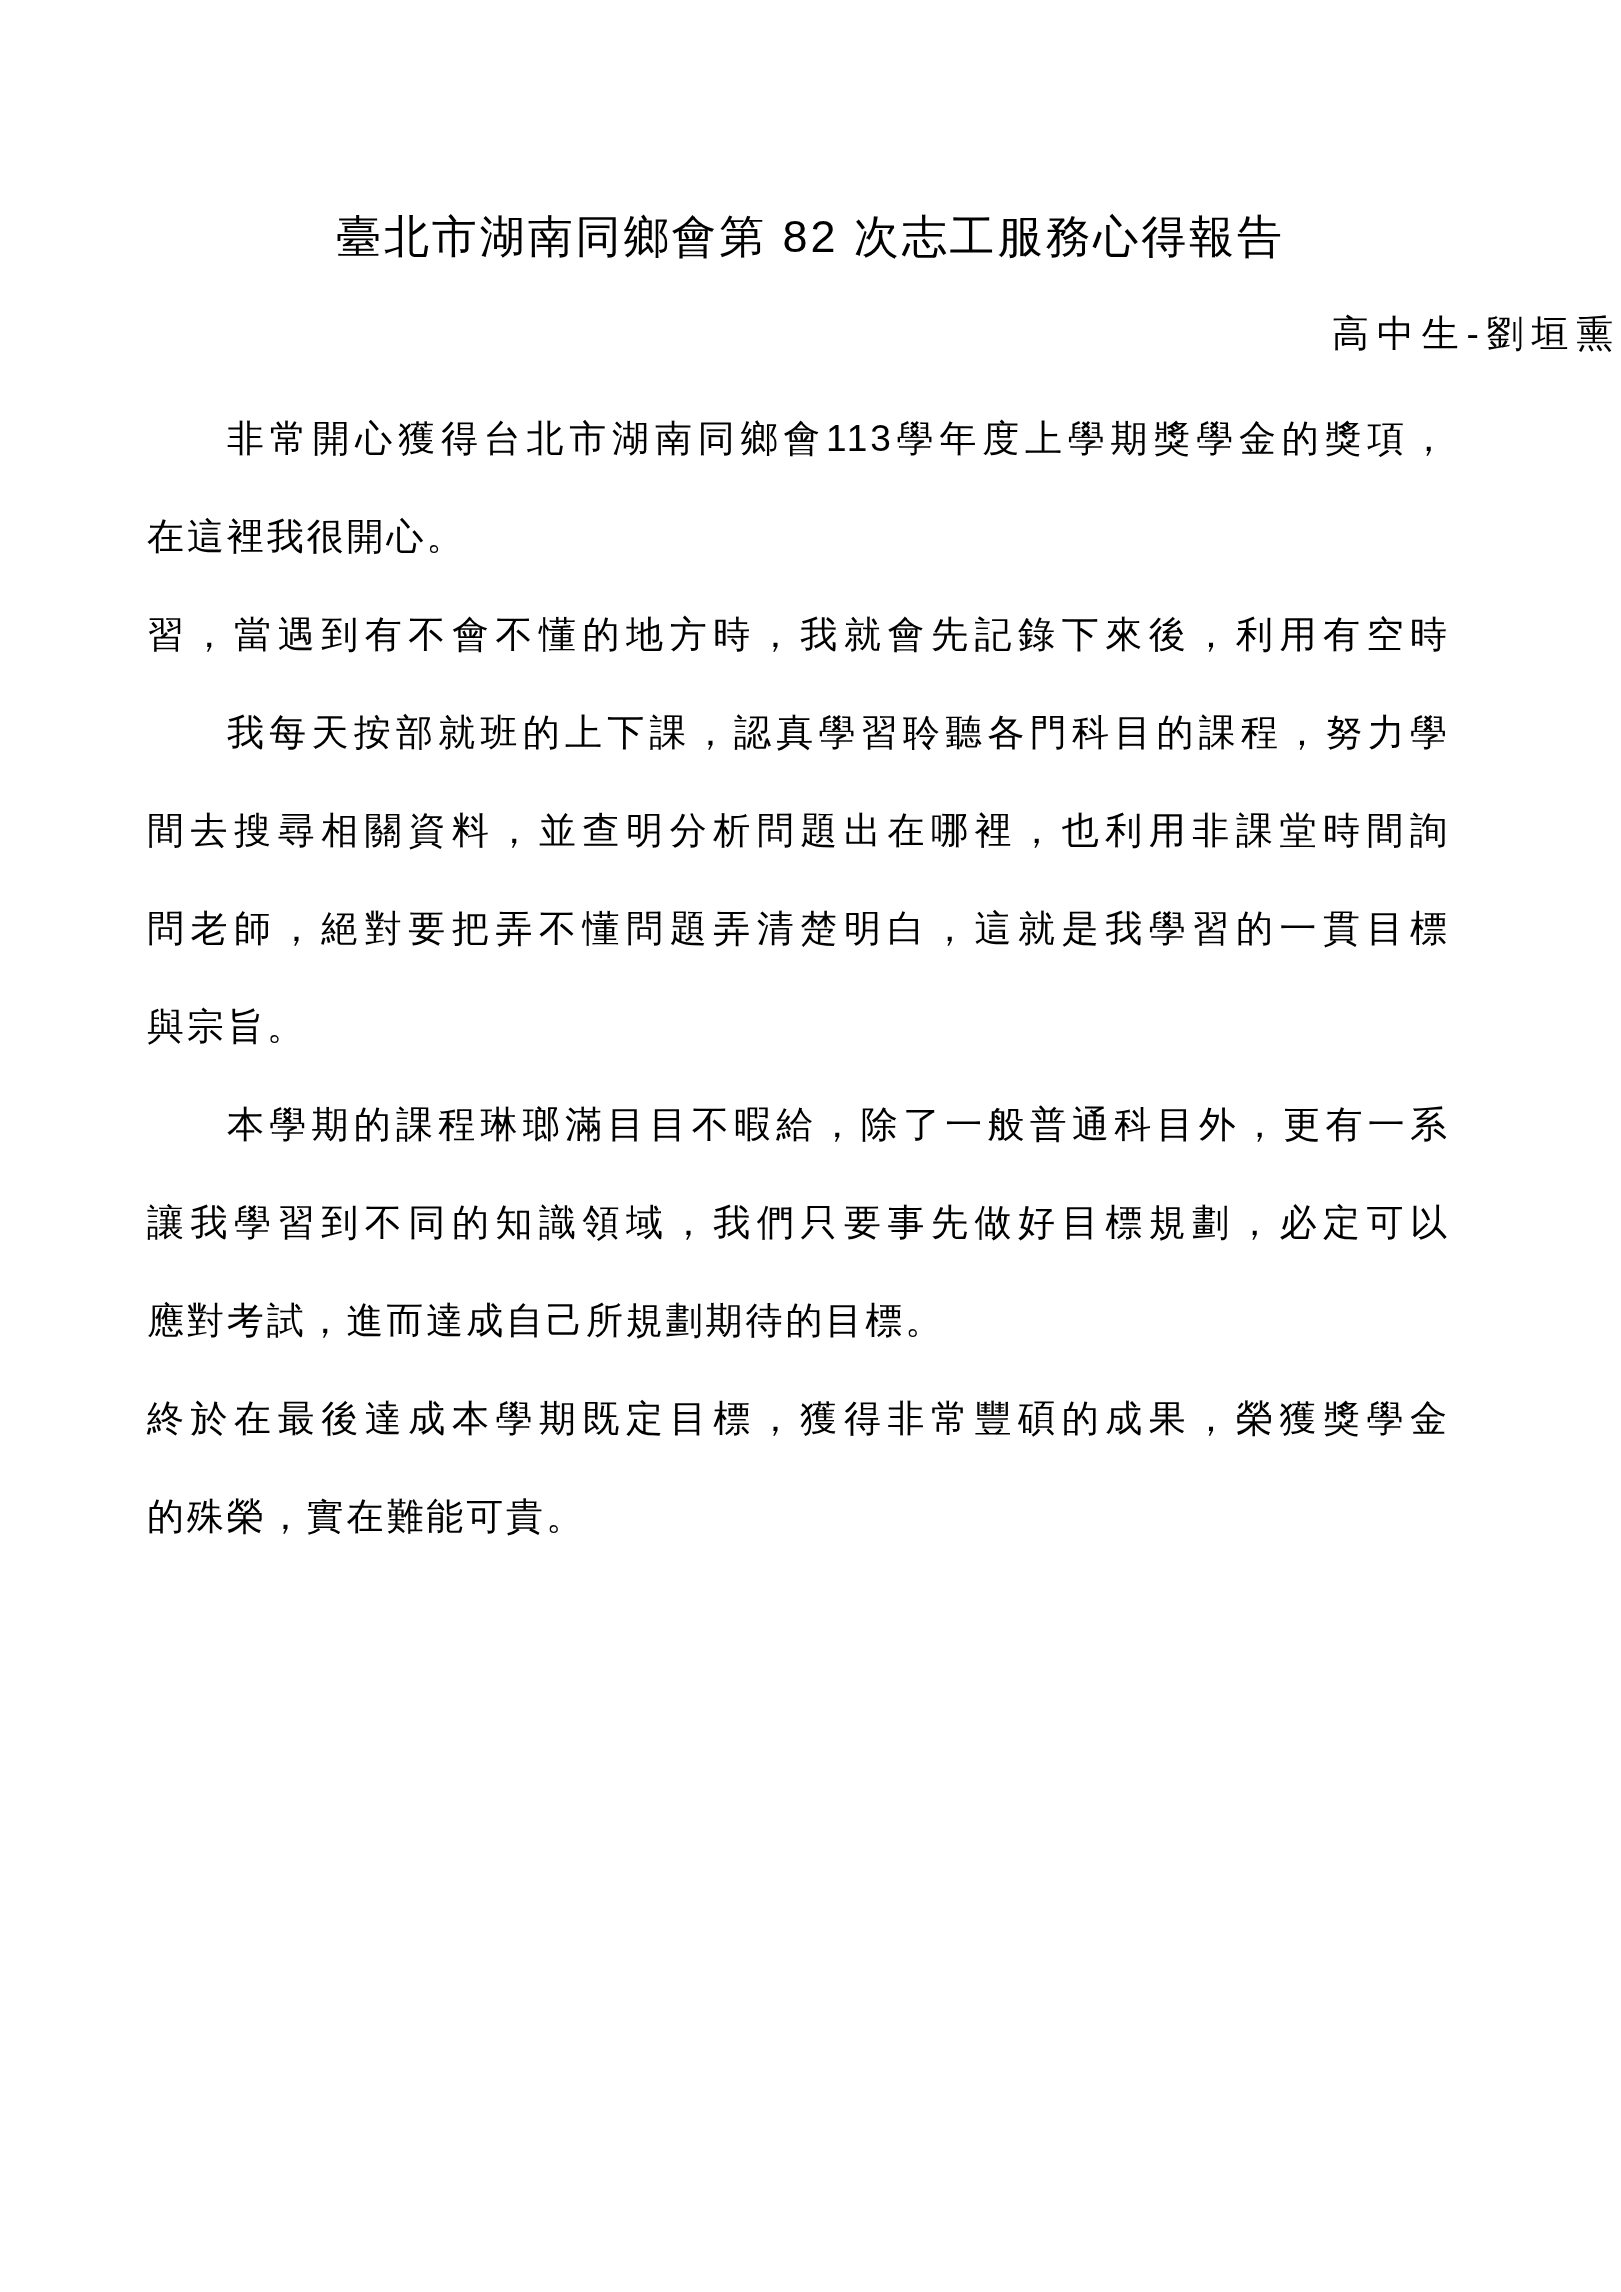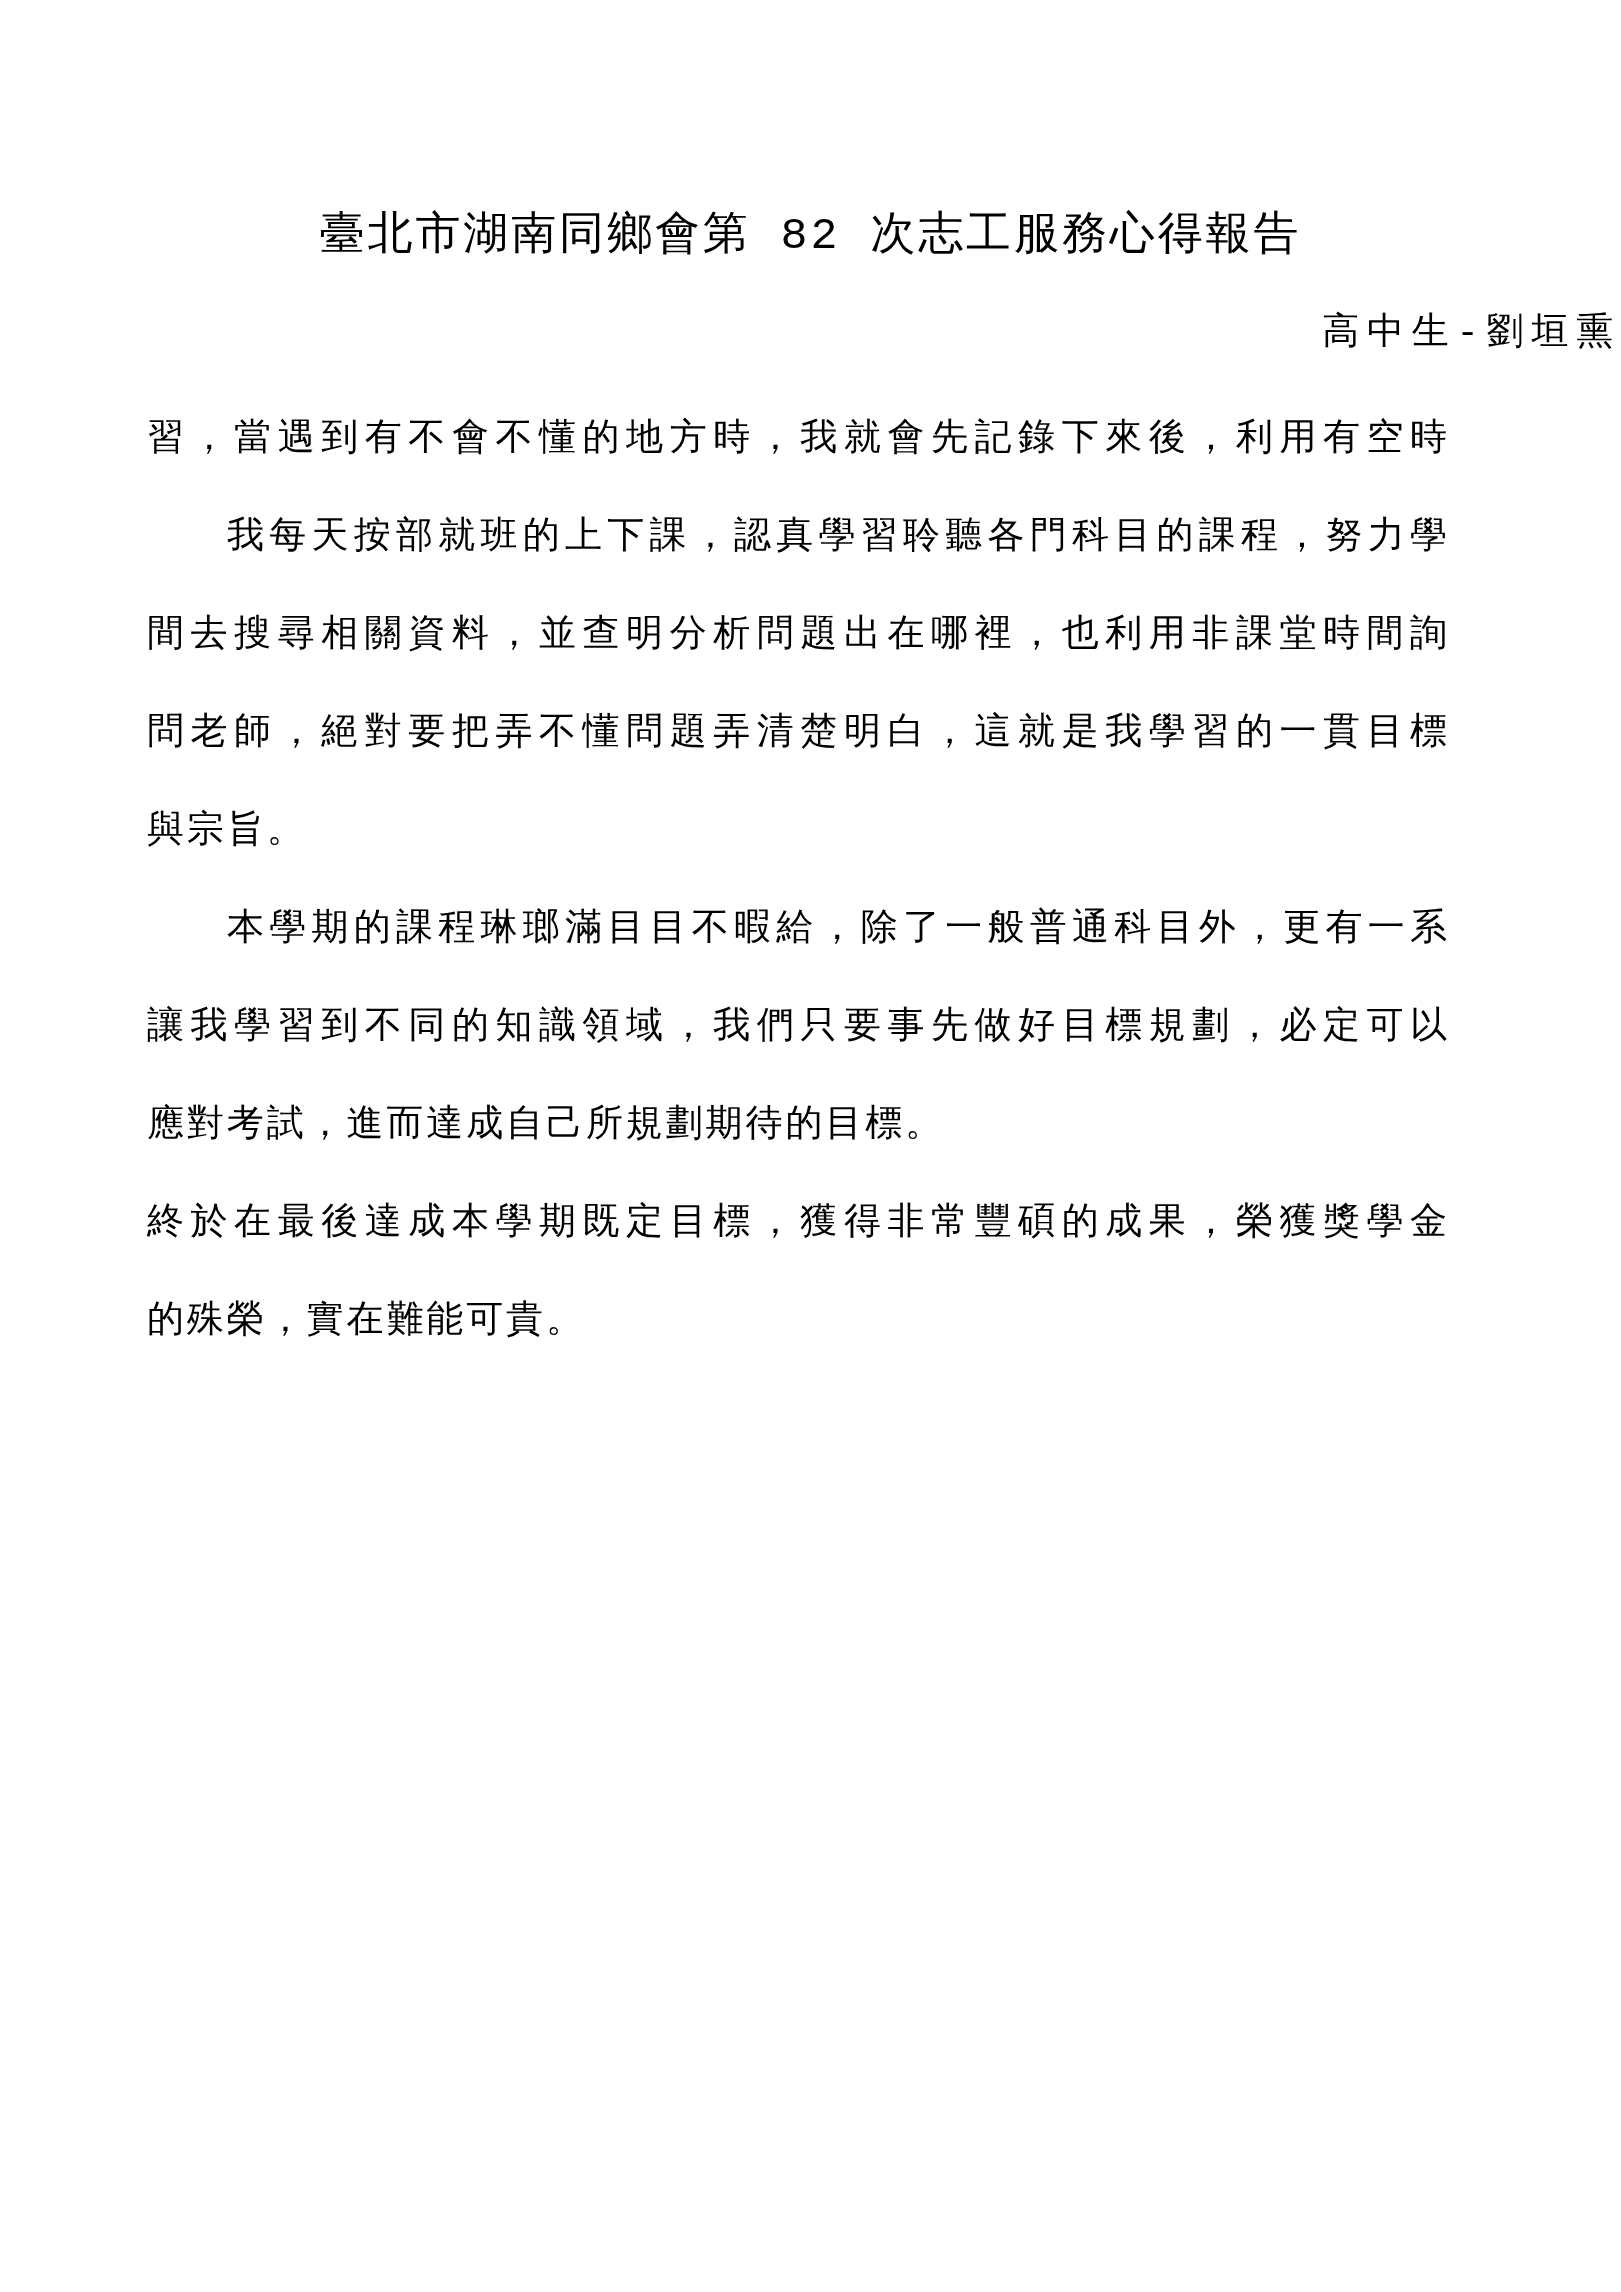--- a/index.html
+++ b/index.html
@@ -2,21 +2,21 @@
 <html lang="zh-Hant"><head>
 <meta charset="utf-8">
 <style>
   html, body { margin: 0; padding: 0; background: #ffffff; }
   .page {
     position: relative;
     width: 1621px;
     height: 2293px;
     background: #ffffff;
     color: #000000;
-    font-family: Liberation Mono, monospace;
+    font-family: Liberation Sans, sans-serif;
     overflow: hidden;
   }
   .doc-title {
     margin: 202px 0 0 0;
     text-align: center;
     font-size: 45px;
     line-height: 69px;
     letter-spacing: 2.9px;
     font-weight: normal;
   }
@@ -44,20 +44,24 @@
   .line.first { text-indent: 80px; }
 </style>
 </head>
 <body>
 
 <div class="page">
   <h1 class="doc-title">臺北市湖南同鄉會第 82 次志工服務心得報告</h1>
   <div class="doc-byline">高中生-劉垣熏</div>
   <div class="doc-body">
       <p class="para">
+        <span class="line first">非常開心獲得台北市湖南同鄉會113學年度上學期獎學金的獎項，</span>
+        <span class="line last">在這裡我很開心。</span>
+      </p>
+      <p class="para">
         <span class="line">習，當遇到有不會不懂的地方時，我就會先記錄下來後，利用有空時</span>
         <span class="line first">我每天按部就班的上下課，認真學習聆聽各門科目的課程，努力學</span>
         <span class="line">間去搜尋相關資料，並查明分析問題出在哪裡，也利用非課堂時間詢</span>
         <span class="line">問老師，絕對要把弄不懂問題弄清楚明白，這就是我學習的一貫目標</span>
         <span class="line last">與宗旨。</span>
       </p>
       <p class="para">
         <span class="line first">本學期的課程琳瑯滿目目不暇給，除了一般普通科目外，更有一系</span>
         <span class="line">讓我學習到不同的知識領域，我們只要事先做好目標規劃，必定可以</span>
         <span class="line last">應對考試，進而達成自己所規劃期待的目標。</span>

